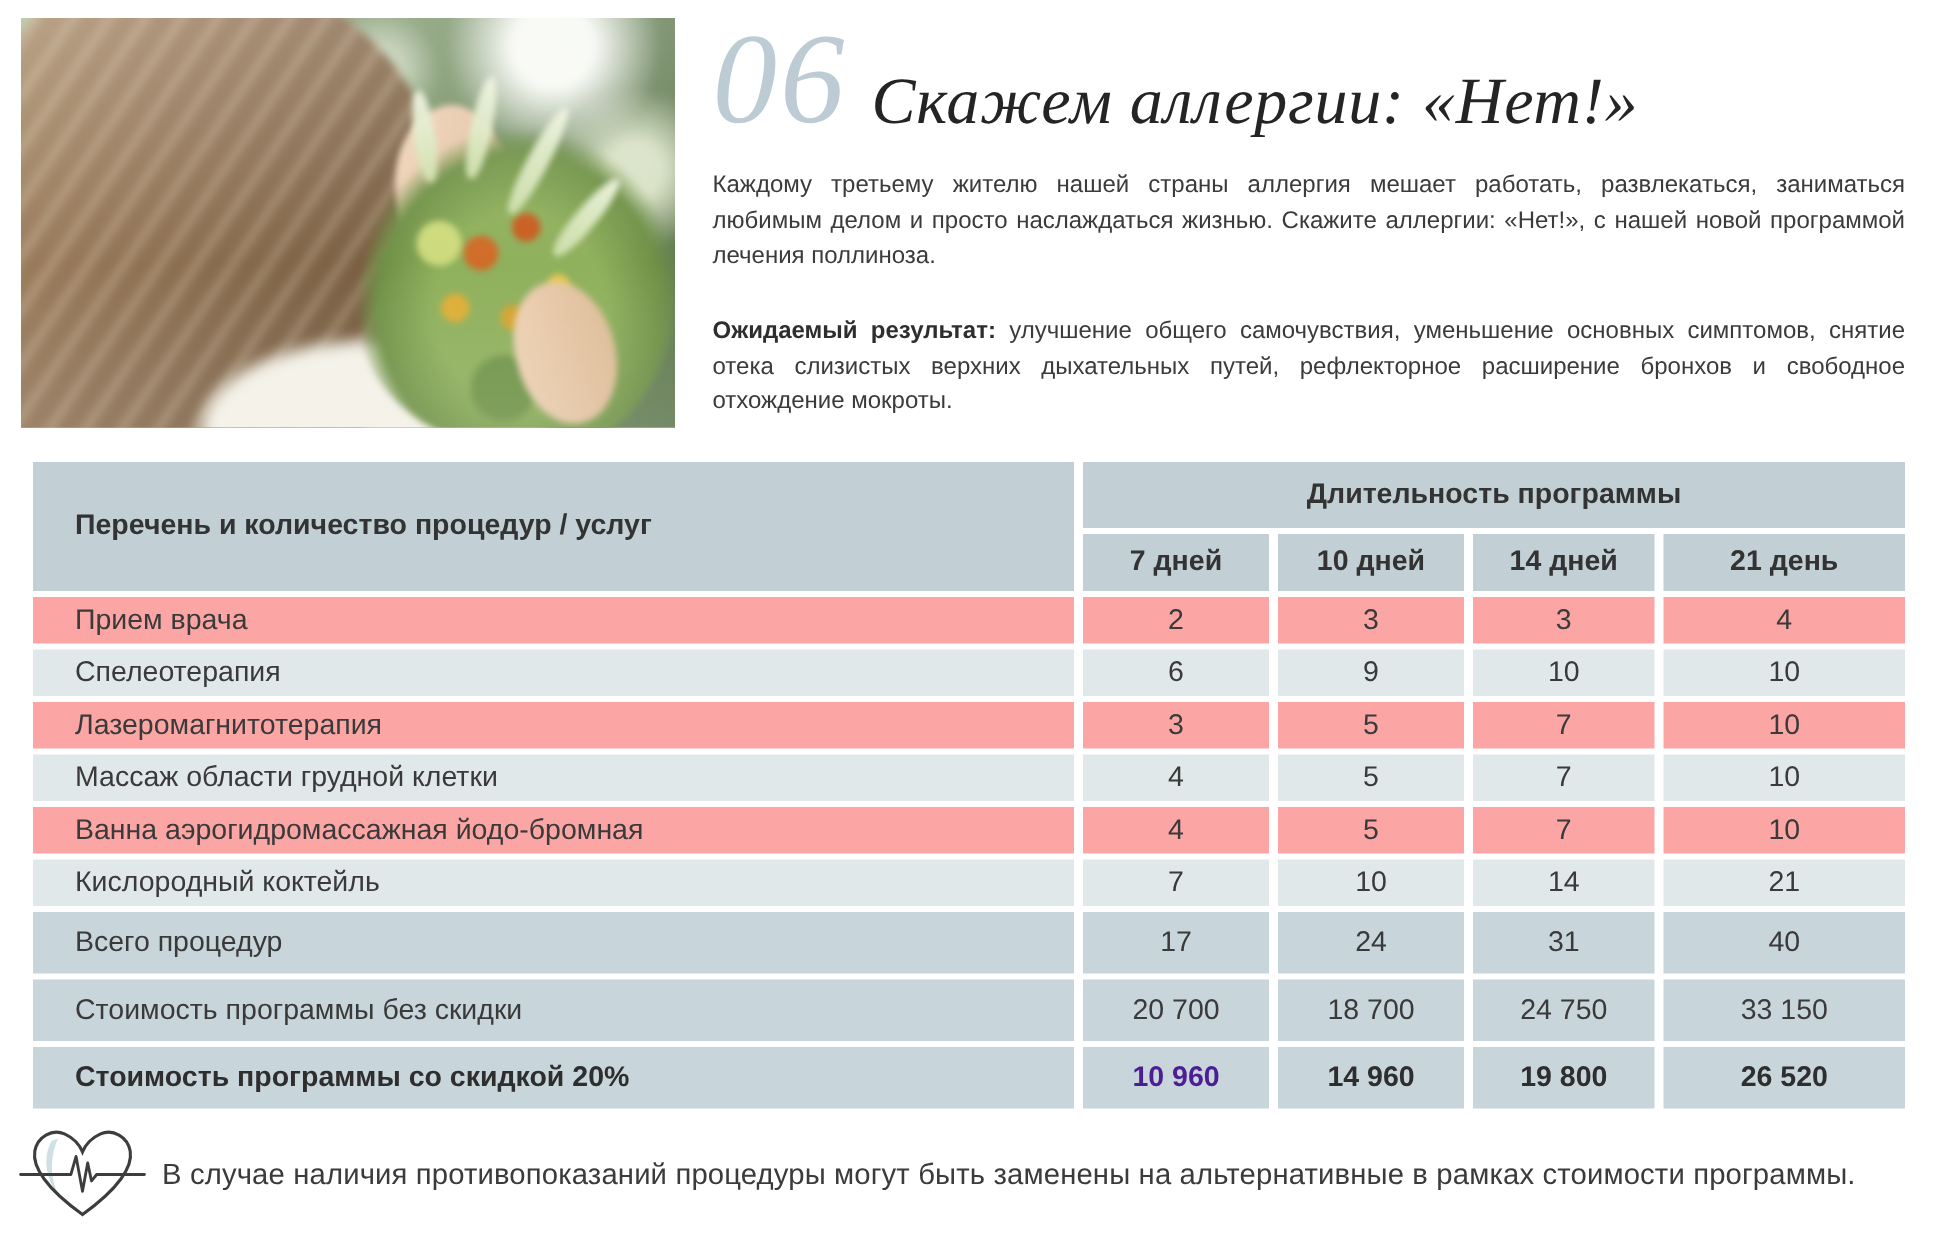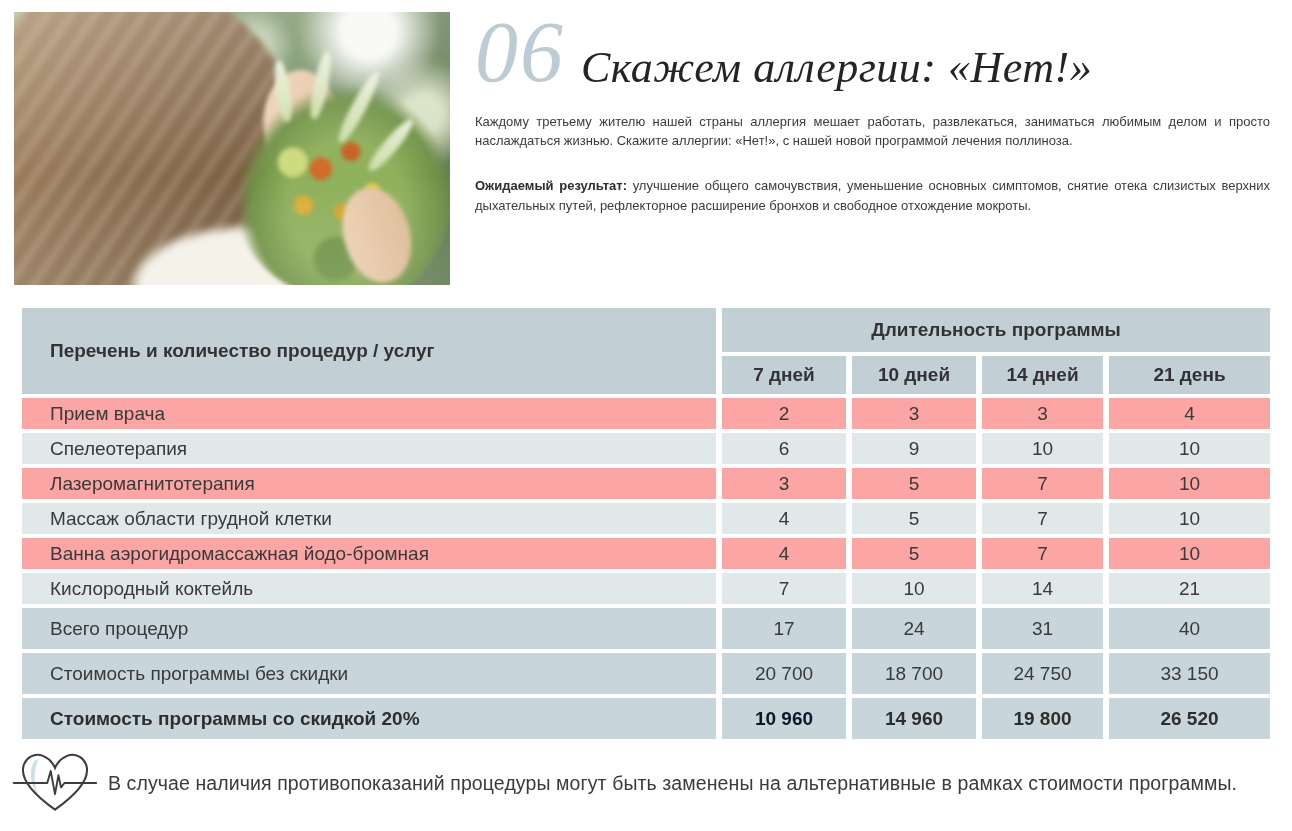--- a/index.html
+++ b/index.html
@@ -70,21 +70,21 @@
   .title-row { display:flex; align-items:flex-start; height:96px; }
   .page-number {
     font-family:"Liberation Serif",serif; font-style:italic; font-weight:400;
     font-size:86px; line-height:.94; color:#bccbd4; letter-spacing:2px;
   }
   .page-title {
     font-family:"Liberation Serif",serif; font-style:italic; font-weight:400;
     font-size:44px; line-height:1; color:#242424; margin-left:16px; margin-top:34px;
     letter-spacing:.5px; white-space:nowrap;
   }
-  .copy { font-size:13px; line-height:1.48; text-align:justify; color:#3b3b3b; }
+  .copy { font-size:16px; line-height:1.48; text-align:justify; color:#3b3b3b; }
   .copy.intro { margin-top:4px; }
   .copy.expected { margin-top:26px; }
   .copy b { color:#2e2e2e; }
 
   
   .price-table {
     position:absolute; left:22px; top:308px; width:1248px;
     display:grid;
     grid-template-columns:694px 124px 124px 121px 161px;
     grid-template-rows:44px 38px repeat(6,31px) repeat(3,41px);
@@ -185,21 +185,21 @@
     <div class="cell num bg-total">31</div>
     <div class="cell num bg-total">40</div>
 
     <div class="cell label bg-total">Стоимость программы без скидки</div>
     <div class="cell num bg-total">20 700</div>
     <div class="cell num bg-total">18 700</div>
     <div class="cell num bg-total">24 750</div>
     <div class="cell num bg-total">33 150</div>
 
     <div class="cell label bg-total row-bold" style="font-weight:bold;color:#2e2e2e;">Стоимость программы со скидкой 20%</div>
-    <div class="cell num bg-total" style="font-weight:bold;color:#0f172a;">10 960</div>
+    <div class="cell num bg-total" style="font-weight:bold;color:#4c1d95;">10 960</div>
     <div class="cell num bg-total" style="font-weight:bold;color:#2e2e2e;">14 960</div>
     <div class="cell num bg-total" style="font-weight:bold;color:#2e2e2e;">19 800</div>
     <div class="cell num bg-total" style="font-weight:bold;color:#2e2e2e;">26 520</div>
   </div>
 
   <div class="footer">
     <svg class="heart-icon" viewBox="0 0 100 80" aria-hidden="true">
       <path d="M26 14 C19 27 21 43 33 59 C25 45 24 28 31 12 Z" fill="#cfe0e4" stroke="none"></path>
       <path d="M50 71 C22 51 11 34 13 22 C15 10.5 26.5 4.5 36 8.5 C43 11.5 48 17.5 50 22.5 C52 17.5 57 11.5 64 8.5 C73.5 4.5 85 10.5 87 22 C89 34 78 51 50 71 Z" fill="none" stroke="#3d3d3d" stroke-width="2.4"></path>
       <polyline points="2,40 36,40 41,40 45,26 50,53 54,31 57,45 61,40 98,40" fill="none" stroke="#3d3d3d" stroke-width="2.2" stroke-linejoin="round" stroke-linecap="round"></polyline>

